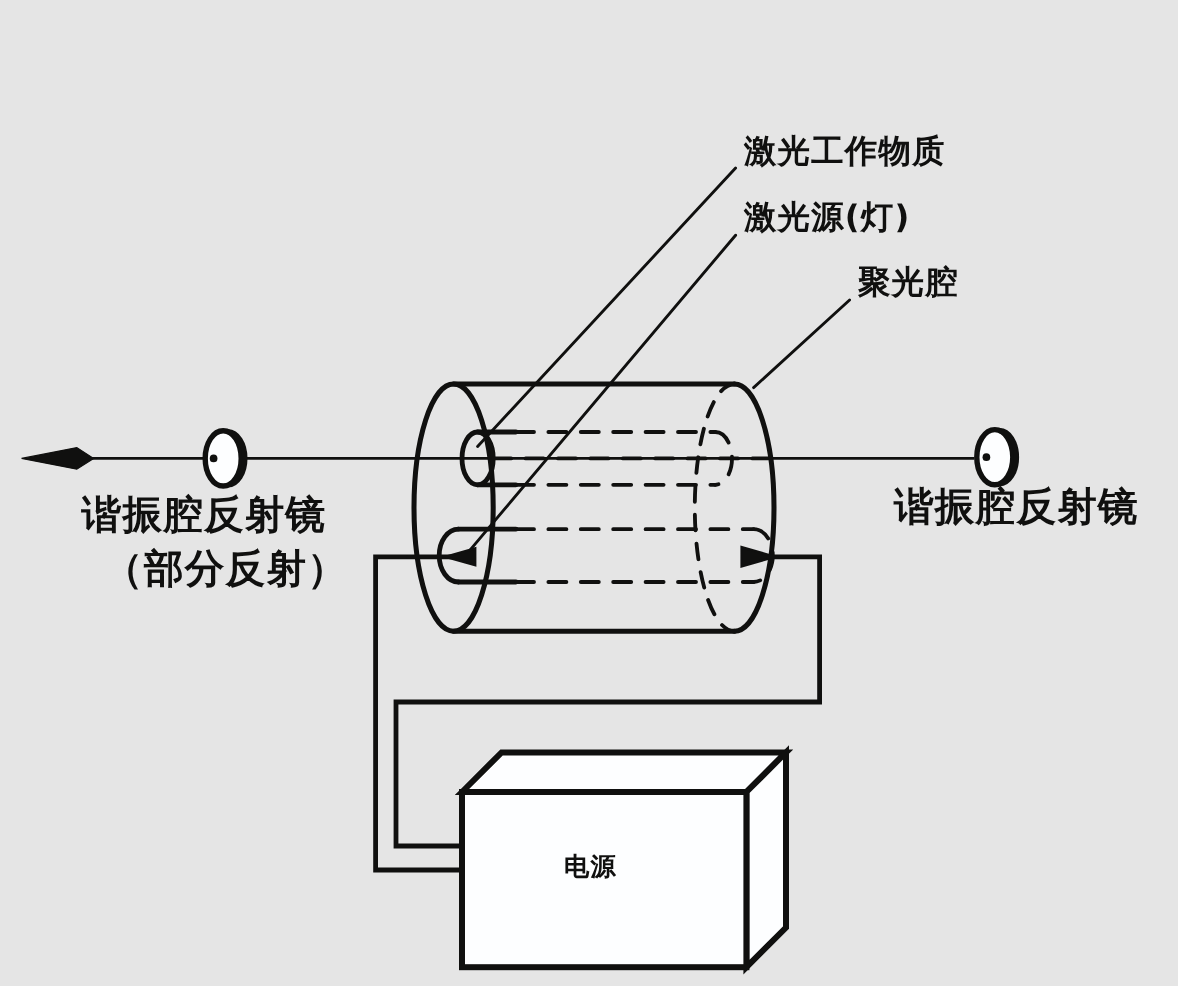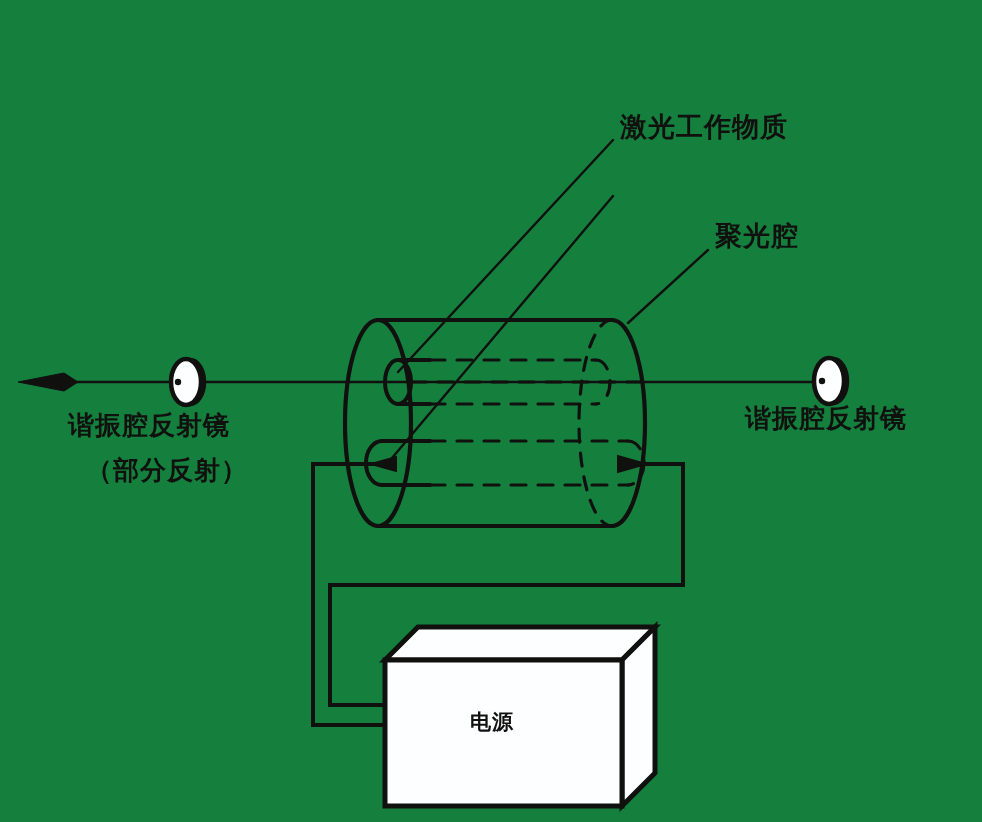--- a/index.html
+++ b/index.html
@@ -7,21 +7,21 @@
     padding: 0;
     background: #ffffff;
   }
   body {
     font-family: "DejaVu Sans", "Liberation Sans", sans-serif;
   }
   #stage {
     position: relative;
     width: 982px;
     height: 822px;
-    background: #15803d;
+    background: #e5e5e5;
     overflow: hidden;
   }
   #diagram {
     position: absolute;
     left: 0;
     top: 0;
     width: 982px;
     height: 822px;
     display: block;
   }
@@ -29,21 +29,21 @@
     position: absolute;
     color: #10100f;
     font-family: "DejaVu Sans", "Liberation Sans", sans-serif;
     font-weight: 700;
     white-space: nowrap;
     letter-spacing: 1px;
     line-height: 1.0;
     -webkit-font-smoothing: antialiased;
   }
   .lbl-callout { font-size: 27px; }
-  .lbl-mirror  { font-size: 26px; }
+  .lbl-mirror  { font-size: 33px; }
   .lbl-box     { font-size: 21px; }
 </style>
 </head>
 <body>
 
 <div id="stage">
 
   <svg id="diagram" viewBox="0 0 982 822">
 
     <g fill="none" stroke="#10100f" stroke-width="4" stroke-linecap="square" stroke-linejoin="miter">
@@ -131,20 +131,21 @@
     <g stroke="#10100f" stroke-width="2.4" fill="none" stroke-linecap="round">
       <line x1="613" y1="140" x2="398" y2="372"></line>
       <line x1="613" y1="196" x2="392" y2="458"></line>
       <line x1="708" y1="250" x2="628" y2="323"></line>
     </g>
 
   </svg>
 
   <div class="lbl lbl-callout" style="left:620px; top:113px;">激光工作物质</div>
 
+  <div class="lbl lbl-callout" style="left:620px; top:168px;">激光源(灯)</div>
 
   <div class="lbl lbl-callout" style="left:715px; top:222px;text-align:center;">聚光腔</div>
 
   <div class="lbl lbl-mirror" style="left:68px; top:412px;">谐振腔反射镜</div>
 
   <div class="lbl lbl-mirror" style="left:86px; top:457px;">（部分反射）</div>
 
   <div class="lbl lbl-mirror" style="left:745px; top:405px;">谐振腔反射镜</div>
 
 

